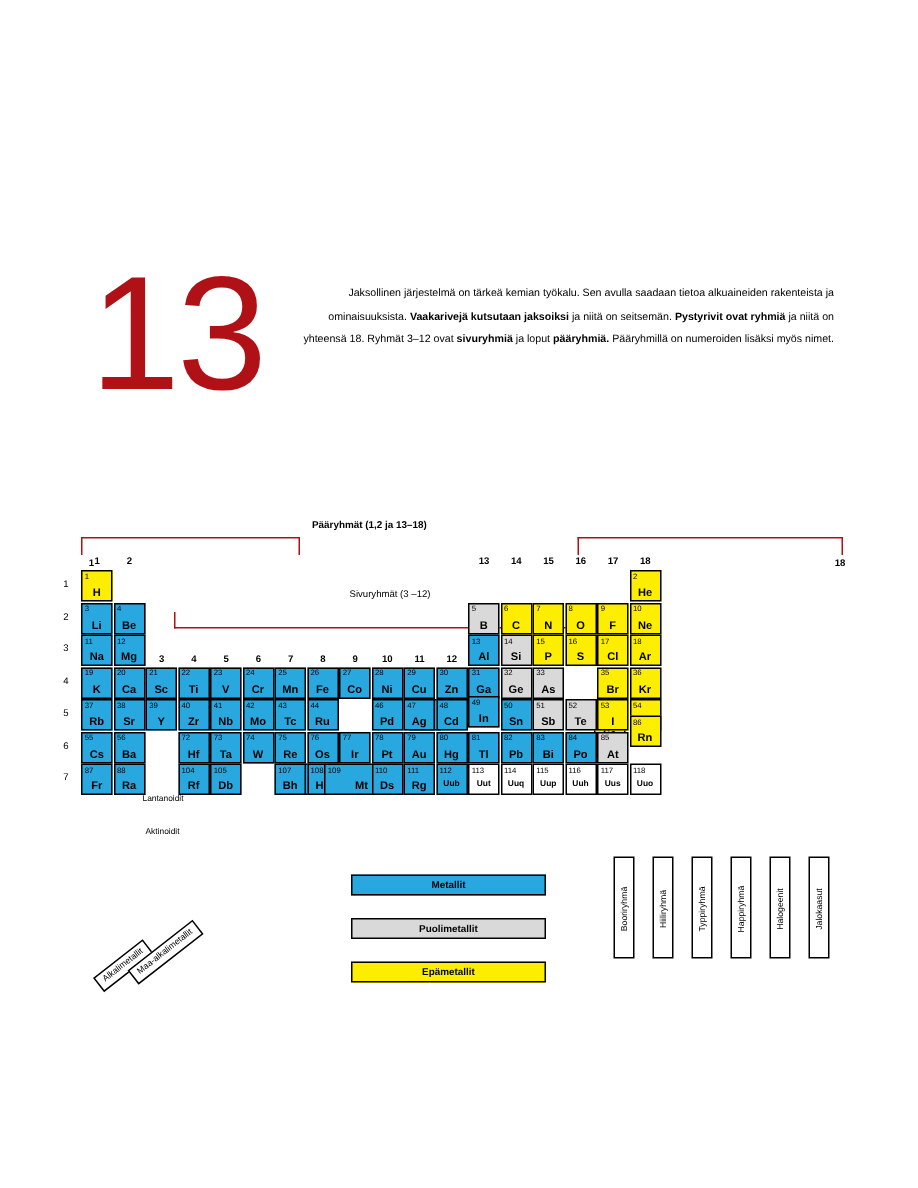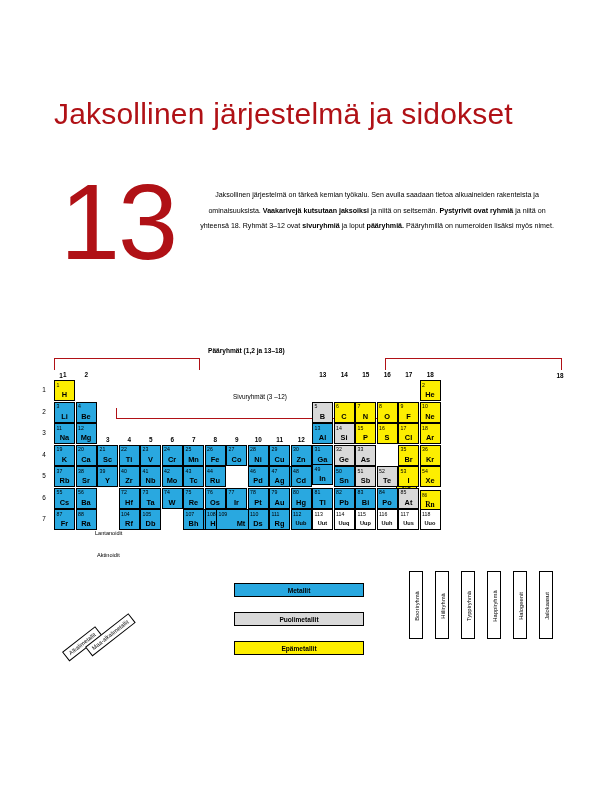--- a/index.html
+++ b/index.html
@@ -48,21 +48,21 @@
 
   
   .intro {
     position: absolute;
     left: 198px;
     top: 188px;
     width: 358px;
     font-size: 7.1px;
     line-height: 15.5px;
     color: #000;
-    text-align: center;
+    text-align: right;
   }
   .intro b { font-weight: bold; }
 
   
   .ptable {
     position: absolute;
     left: 40px;
     top: 340px;
     width: 534px;
     height: 320px;
@@ -190,21 +190,20 @@
     top: 28px;
     text-align: center;
     line-height: 12px;
   }
 </style>
 </head>
 <body>
 
 <div class="page">
 
-  <h1 class="title">Jaksollinen järjestelmä ja sidokset</h1>
 
   <div class="chapnum">13</div>
 
   <div class="intro"><span>Jaksollinen järjestelmä on tärkeä kemian työkalu. Sen avulla saadaan tietoa alkuaineiden rakenteista ja ominaisuuksista. </span><b>Vaakarivejä kutsutaan jaksoiksi</b><span> ja niitä on seitsemän. </span><b>Pystyrivit ovat ryhmiä</b><span> ja niitä on yhteensä 18. Ryhmät 3–12 ovat </span><b>sivuryhmiä</b><span> ja loput </span><b>pääryhmiä.</b><span> Pääryhmillä on numeroiden lisäksi myös nimet.</span></div>
 
   <div class="ptable">
 
     <div class="bracket-label" style="left:168px; top:7px;">Pääryhmät (1,2 ja 13–18)</div>
 
     <div class="br-line" style="left:14px; top:18px; width:146px; height:1px;"></div>
@@ -523,21 +522,21 @@
           <div class="sym">Bi</div>
         </div>
         <div class="cell c-blue" style="left: 336.5px; top: 147.5px;">
           <div class="z">84</div>
           <div class="sym">Po</div>
         </div>
         <div class="cell c-grey" style="left: 358px; top: 147.5px;">
           <div class="z">85</div>
           <div class="sym">At</div>
         </div>
-        <div class="cell c-yellow" style="left: 379.5px; top: 150px; font-family: Liberation Serif, serif;">
+        <div class="cell c-yellow" style="left: 379.5px; top: 137px;">
           <div class="z">86</div>
           <div class="sym">Rn</div>
         </div>
         <div class="cell c-blue" style="left: 14px; top: 169px;">
           <div class="z">87</div>
           <div class="sym">Fr</div>
         </div>
         <div class="cell c-blue" style="left: 35.5px; top: 169px;">
           <div class="z">88</div>
           <div class="sym">Ra</div>

